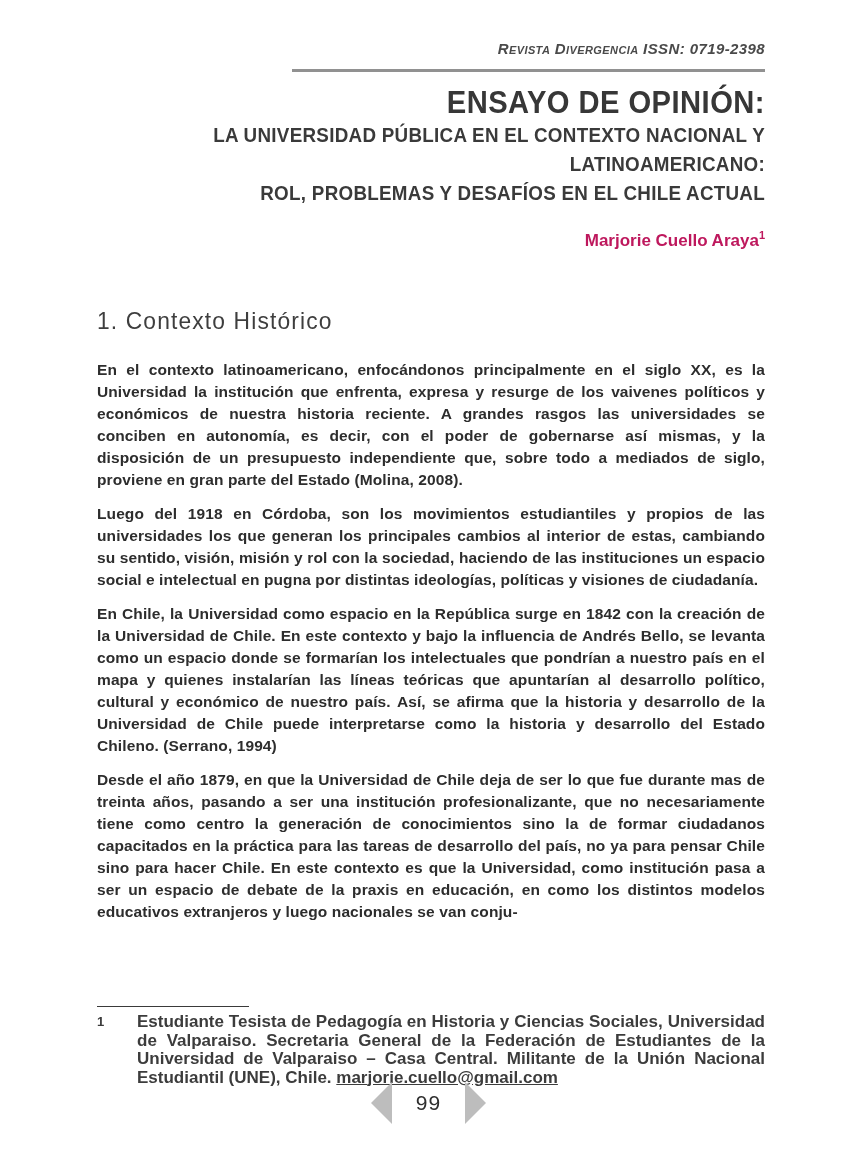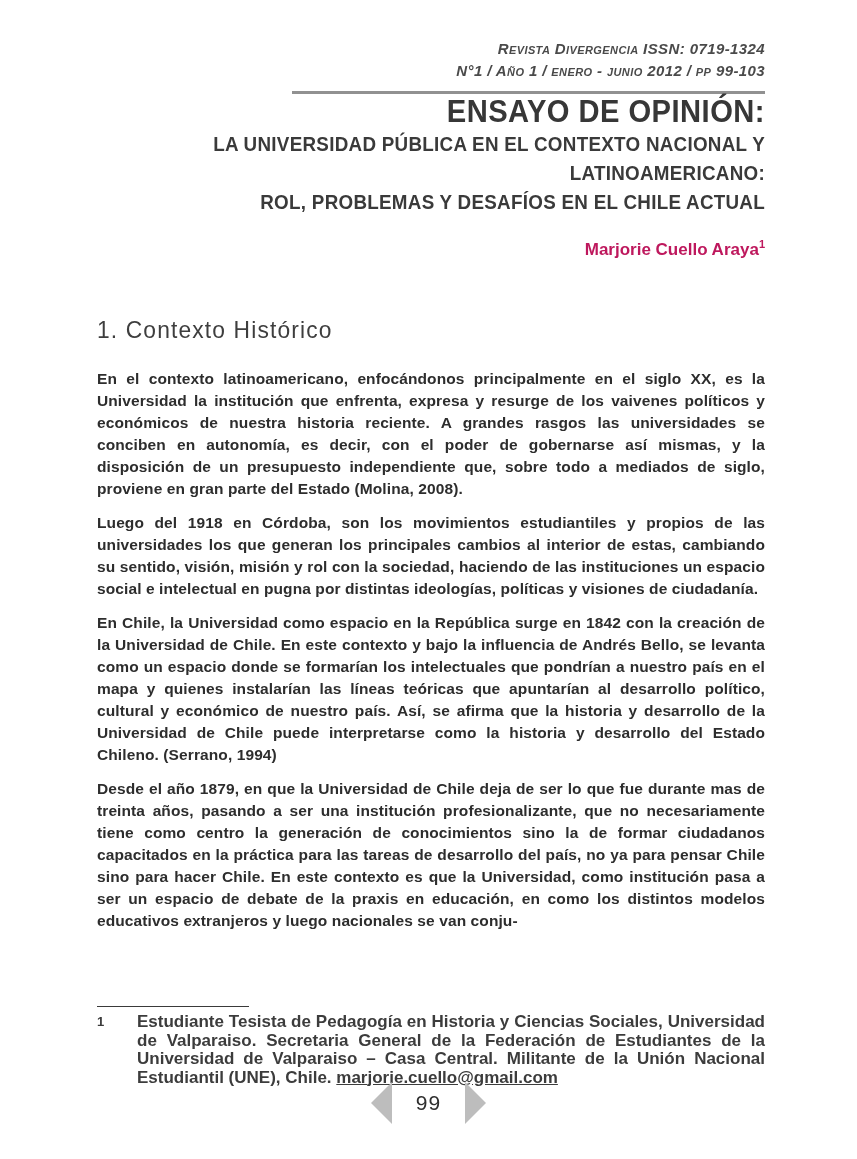--- a/index.html
+++ b/index.html
@@ -29,21 +29,21 @@
   }
   .header-rule {
     margin-top: 9px;
     margin-left: auto;
     width: 473px;
     height: 3px;
     background: #919191;
   }
 
   
-  .title-block { text-align: right; }
+  .title-block { margin-top: 13px; text-align: right; }
   .title-main {
     font-size: 31px;
     line-height: 36px;
     font-weight: bold;
     letter-spacing: 0.5px;
     color: #373737;
     transform: scaleX(0.94);
     transform-origin: right center;
   }
   .title-sub {
@@ -150,22 +150,21 @@
   }
   .tri-left  { border-right: 21px solid #bdbdbd; }
   .tri-right { border-left: 21px solid #bdbdbd; }
 </style>
 </head>
 <body>
 
 <div class="page">
 
   <header class="journal-header">
-    <div class="jh-line">Revista Divergencia ISSN: 0719-1324</div>
-    <div class="jh-line">N°1 / Año 1 / enero - junio 2012 / pp 99-103</div>
+    <div class="jh-line">Revista Divergencia ISSN: 0719-2398</div>
     <div class="header-rule"></div>
   </header>
 
   <section class="title-block">
     <div class="title-main">ENSAYO DE OPINIÓN:</div>
     <div class="title-sub">LA UNIVERSIDAD PÚBLICA EN EL CONTEXTO NACIONAL Y LATINOAMERICANO:</div>
     <div class="title-sub">ROL, PROBLEMAS Y DESAFÍOS EN EL CHILE ACTUAL</div>
     <div class="author-line"><span>Marjorie Cuello Araya</span><sup>1</sup></div>
   </section>
 

